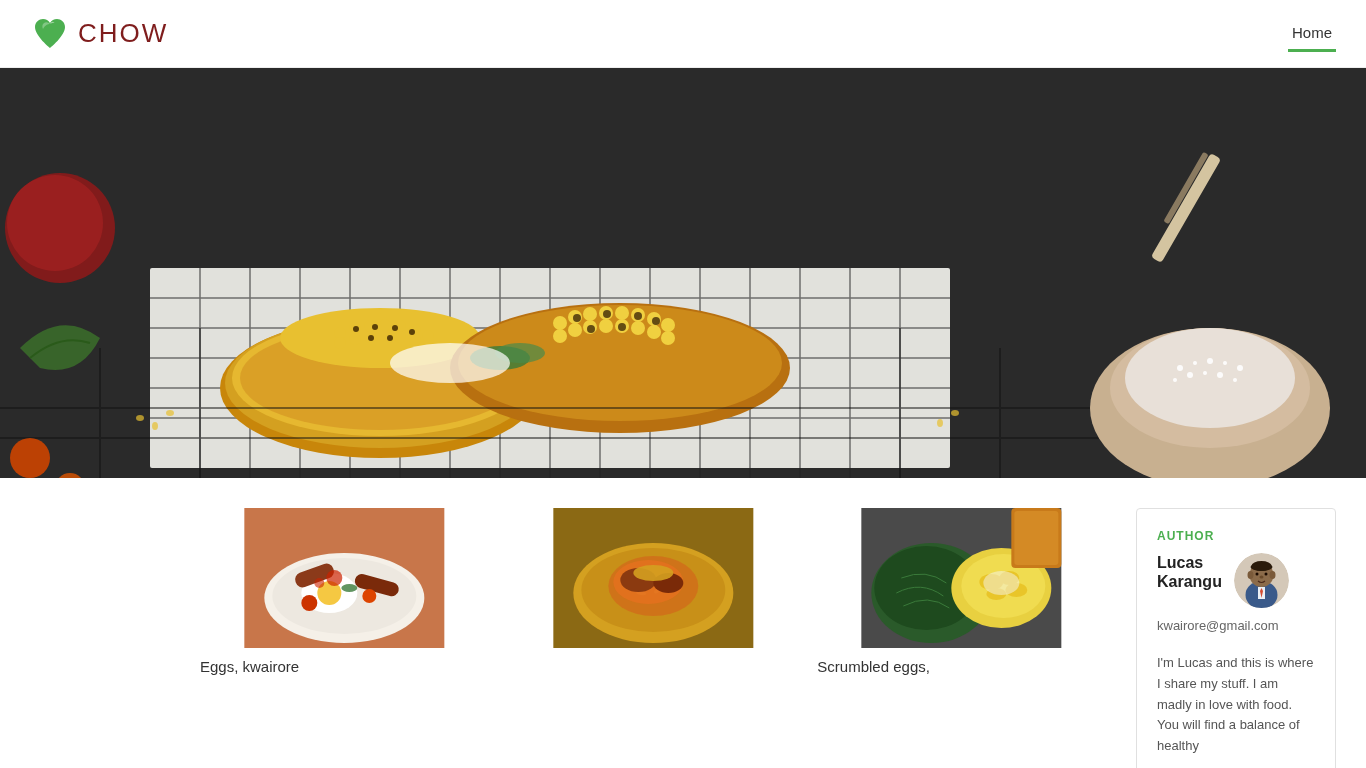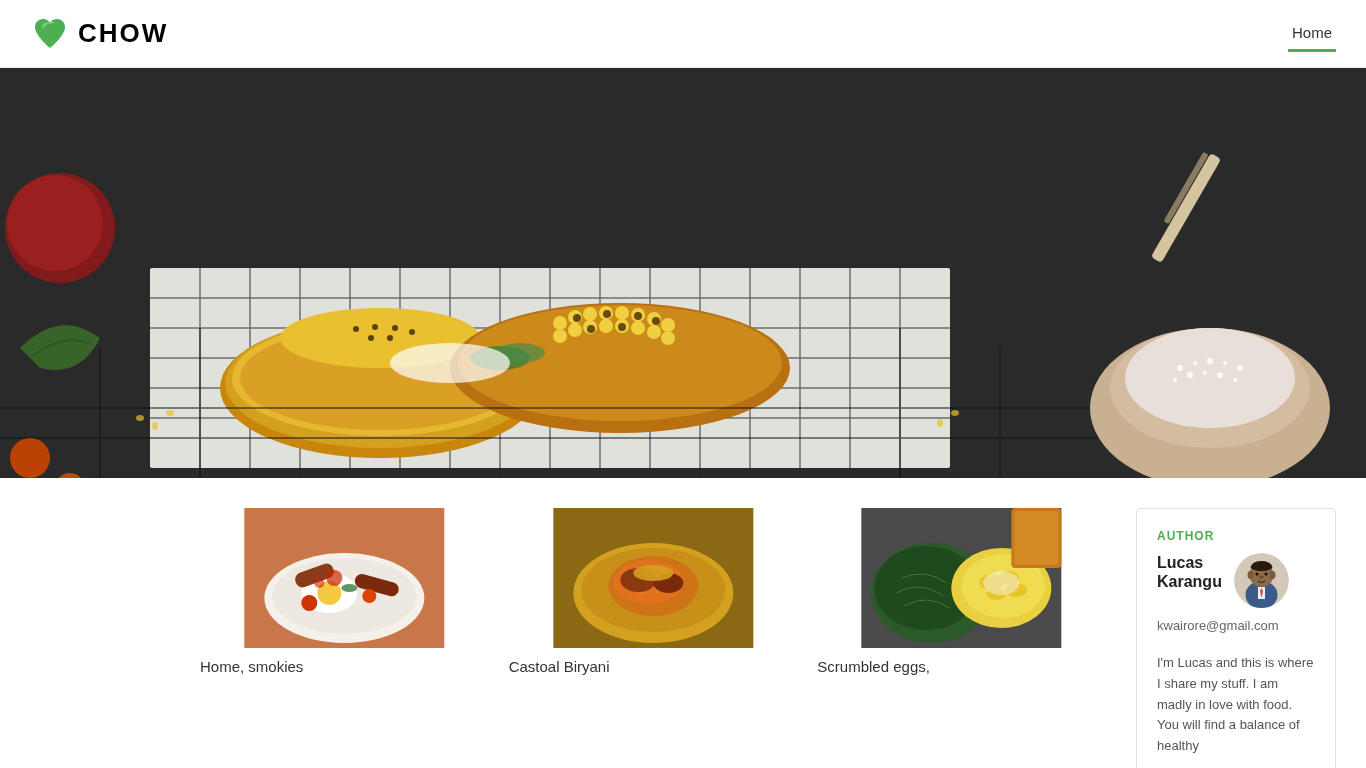--- a/index.html
+++ b/index.html
@@ -22,22 +22,22 @@
       align-items: center;
       gap: 8px;
       text-decoration: none;
     }
     #logo-icon {
       width: 40px;
       height: 40px;
     }
     #logo-text {
       font-size: 26px;
-      font-weight: bold;
-      color: #000000;
+      font-weight: normal;
+      color: #7f1d1d;
       letter-spacing: 2px;
     }
     #nav-links {
       display: flex;
       gap: 20px;
     }
     .nav-link {
       text-decoration: none;
       color: #555;
       font-size: 15px;
@@ -362,21 +362,21 @@
 
             <circle cx="90" cy="70" r="8" fill="#cc2200" opacity="0.7"></circle>
             <circle cx="75" cy="75" r="5" fill="#cc2200" opacity="0.6"></circle>
 
             <ellipse cx="105" cy="80" rx="8" ry="4" fill="#3a7a3a" opacity="0.8"></ellipse>
 
             <circle cx="65" cy="95" r="8" fill="#cc3300"></circle>
             <circle cx="125" cy="88" r="7" fill="#dd4400"></circle>
           </svg>
         </div>
-        <div class="recipe-card-title">Home, smokies</div>
+        <div class="recipe-card-title">Eggs, kwairore</div>
       </div>
 
       <div class="recipe-card">
         <div class="recipe-card-image">
           <svg class="recipe-card-img-placeholder" viewBox="0 0 200 140" xmlns="http://www.w3.org/2000/svg">
             <rect width="200" height="140" fill="#8b6914"></rect>
 
             <ellipse cx="100" cy="85" rx="80" ry="50" fill="#d4a020"></ellipse>
             <ellipse cx="100" cy="82" rx="72" ry="42" fill="#c89018"></ellipse>
 
@@ -391,21 +391,20 @@
 
             <ellipse cx="100" cy="78" rx="45" ry="30" fill="#d4601a" opacity="0.6"></ellipse>
             <ellipse cx="95" cy="74" rx="35" ry="22" fill="#e87020" opacity="0.7"></ellipse>
 
             <ellipse cx="85" cy="72" rx="18" ry="12" fill="#8b3a10"></ellipse>
             <ellipse cx="115" cy="75" rx="15" ry="10" fill="#7a2a08"></ellipse>
 
             <ellipse cx="100" cy="65" rx="20" ry="8" fill="#d4a020" opacity="0.9"></ellipse>
           </svg>
         </div>
-        <div class="recipe-card-title">Castoal Biryani</div>
       </div>
 
       <div class="recipe-card">
         <div class="recipe-card-image">
           <svg class="recipe-card-img-placeholder" viewBox="0 0 200 140" xmlns="http://www.w3.org/2000/svg">
             <rect width="200" height="140" fill="#4a4a4a"></rect>
 
             <ellipse cx="70" cy="85" rx="60" ry="50" fill="#2a5a2a"></ellipse>
             <ellipse cx="65" cy="80" rx="52" ry="42" fill="#1e4a1e"></ellipse>
 

